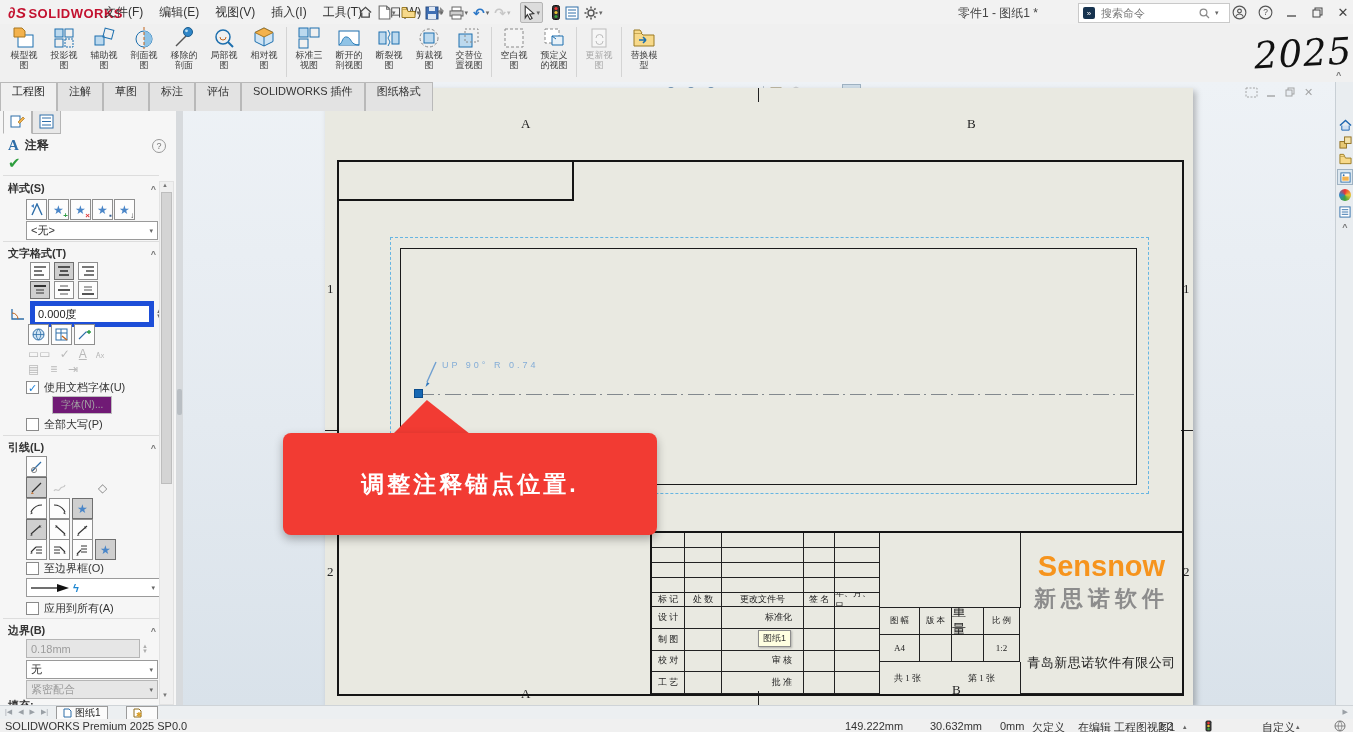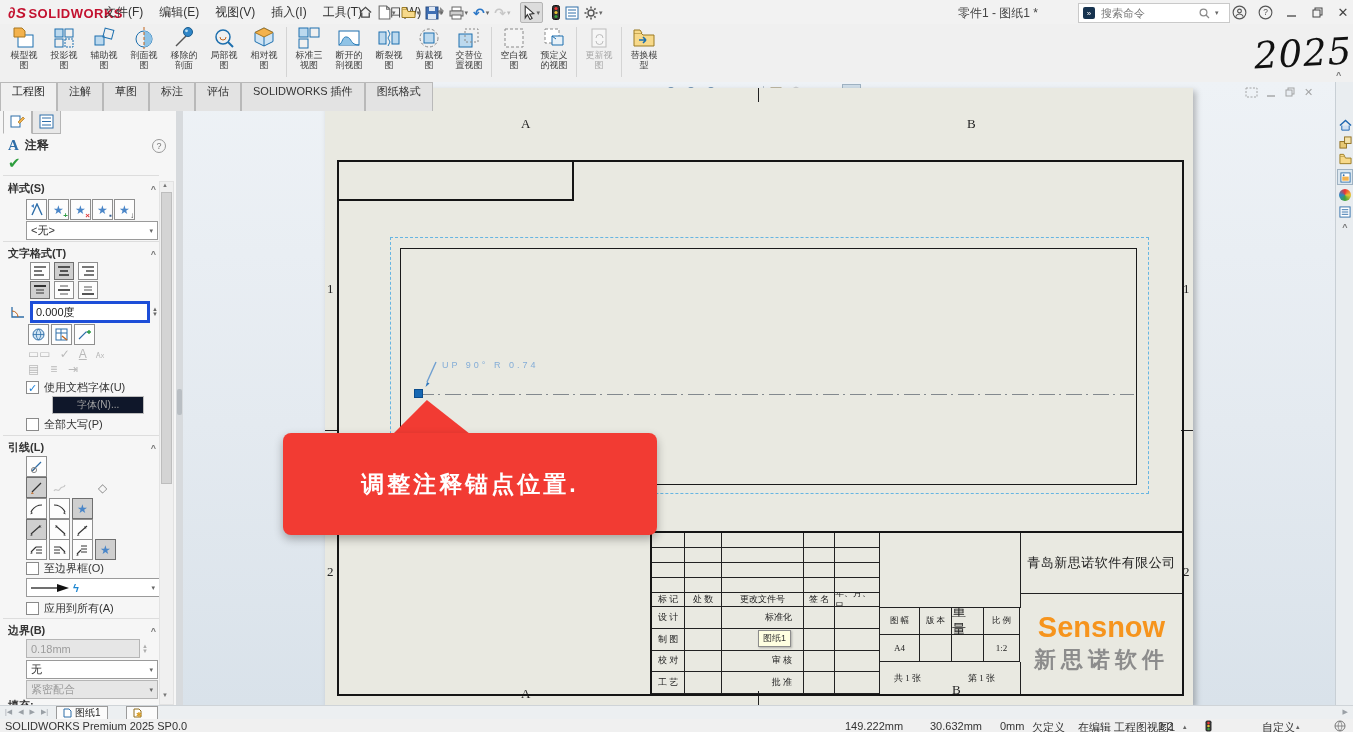--- a/index.html
+++ b/index.html
@@ -42,27 +42,27 @@
   .pm-h{font-size:11px;font-weight:bold;color:#333}
   .chev{color:#777;font-size:9px;font-weight:bold}
   .pdiv{position:absolute;left:3px;width:156px;height:1px;background:#dddddd}
   .ibtn{width:19px;height:19px;border:1px solid #8f8f8f;background:#fdfdfd;display:flex;align-items:center;justify-content:center;position:relative}
   .ibtn.pressed{background:#cfcfcf;border-color:#6f6f6f}
   .ibtn.flat{border-color:transparent;background:transparent}
   .star{color:#4a86c8;font-size:12px;line-height:12px}
   .badge{position:absolute;right:0;bottom:-1px;font-size:8px;font-weight:bold;line-height:8px}
   .alnbtn{width:18px;height:16px;border:1px solid #8f8f8f;background:#fdfdfd;display:flex;align-items:center;justify-content:center}
   .alnbtn.pressed{background:#cfcfcf;border-color:#6f6f6f}
-  .pm-input{height:16px;border:3px solid #1d4ed8;background:#fff;font-size:11px;color:#222;padding:0 3px;font-family:inherit}
+  .pm-input{height:16px;border:5px solid #1d4ed8;background:#fff;font-size:11px;color:#222;padding:0 3px;font-family:inherit}
   .dd{height:17px;border:1px solid #9a9a9a;background:#fff;font-size:11px;color:#333;display:flex;align-items:center;justify-content:space-between;padding:0 4px}
   .dd.dis{background:#e6e6e6;color:#9c9c9c;border-color:#b5b5b5}
   .cb{width:11px;height:11px;border:1px solid #8a8a8a;background:#fff;display:inline-flex;align-items:center;justify-content:center;margin-right:5px}
   .cb .mk{color:#1c7fd6;font-size:11px;font-weight:bold;line-height:10px}
   .cblab{font-size:11px;color:#333}
-  .graybtn{height:16px;border:1px solid #bdbdbd;background:#0f172a;color:#a2a2a2;font-size:10px;padding:0 24px;display:inline-flex;align-items:center}
+  .graybtn{height:16px;border:1px solid #bdbdbd;background:#701a75;color:#a2a2a2;font-size:10px;padding:0 8px;display:inline-flex;align-items:center}
   .spin{display:flex;flex-direction:column;font-size:6px;color:#666;line-height:5px}
   .gico{color:#b9b9b9;font-size:12px}
   #pscroll{position:absolute;right:2px;top:82px;width:13px;height:522px;background:#f0f0f0;border:1px solid #e2e2e2}
   
   #splitter{position:absolute;left:176px;top:99px;width:7px;height:606px;background:#d7dadd;z-index:21}
   #taskpane{position:absolute;left:1335px;top:82px;width:18px;height:623px;background:#e9edf0;border-left:1px solid #c8cfd5;z-index:20}
   .tpico{width:14px;height:14px;margin:3px auto;display:flex;align-items:center;justify-content:center}
   
   #viewport{position:absolute;left:183px;top:82px;width:1152px;height:623px;background:linear-gradient(180deg,#eef2f6 0%,#e4eaf0 55%,#d9e2ea 100%);overflow:hidden}
   #paper{position:absolute;left:142px;top:6px;width:868px;height:617px;background:#e9e9e1;box-shadow:3px 3px 6px rgba(0,0,0,.25)}
@@ -591,26 +591,26 @@
           <div class="c"></div>
           <div class="c">1:2</div>
         </div>
         <div style="position:relative;height:32px;border-right:1px solid #222">
           <span style="position:absolute;left:14px;top:10px;font-size:9px">共 1 张</span>
           <span style="position:absolute;left:88px;top:10px;font-size:9px">第 1 张</span>
         </div>
       </div>
 
       <div class="abs" style="left:369px;top:0;width:161px;height:161px">
-        <div style="height:60px;border-bottom:1px solid #222;display:flex;align-items:center;justify-content:center">
-          <span style="font-size:13px;letter-spacing:.5px">青岛新思诺软件有限公司</span>
-        </div>
         <div style="height:100px;display:flex;flex-direction:column;align-items:center;justify-content:center;gap:4px">
           <span style="font-family:'Liberation Sans',sans-serif;font-weight:bold;font-size:29px;color:#f6941d;line-height:28px">Sensnow</span>
           <span style="font-family:'Liberation Sans',sans-serif;font-weight:bold;font-size:22px;color:#8c8c8c;letter-spacing:5px">新思诺软件</span>
+        </div>
+        <div style="height:60px;border-bottom:1px solid #222;display:flex;align-items:center;justify-content:center">
+          <span style="font-size:13px;letter-spacing:.5px">青岛新思诺软件有限公司</span>
         </div>
       </div>
     </div>
   </div>
 
   <div id="ctail"></div>
   <div id="callout">
     <span class="ctext">调整注释锚点位置.</span>
   </div>
 

